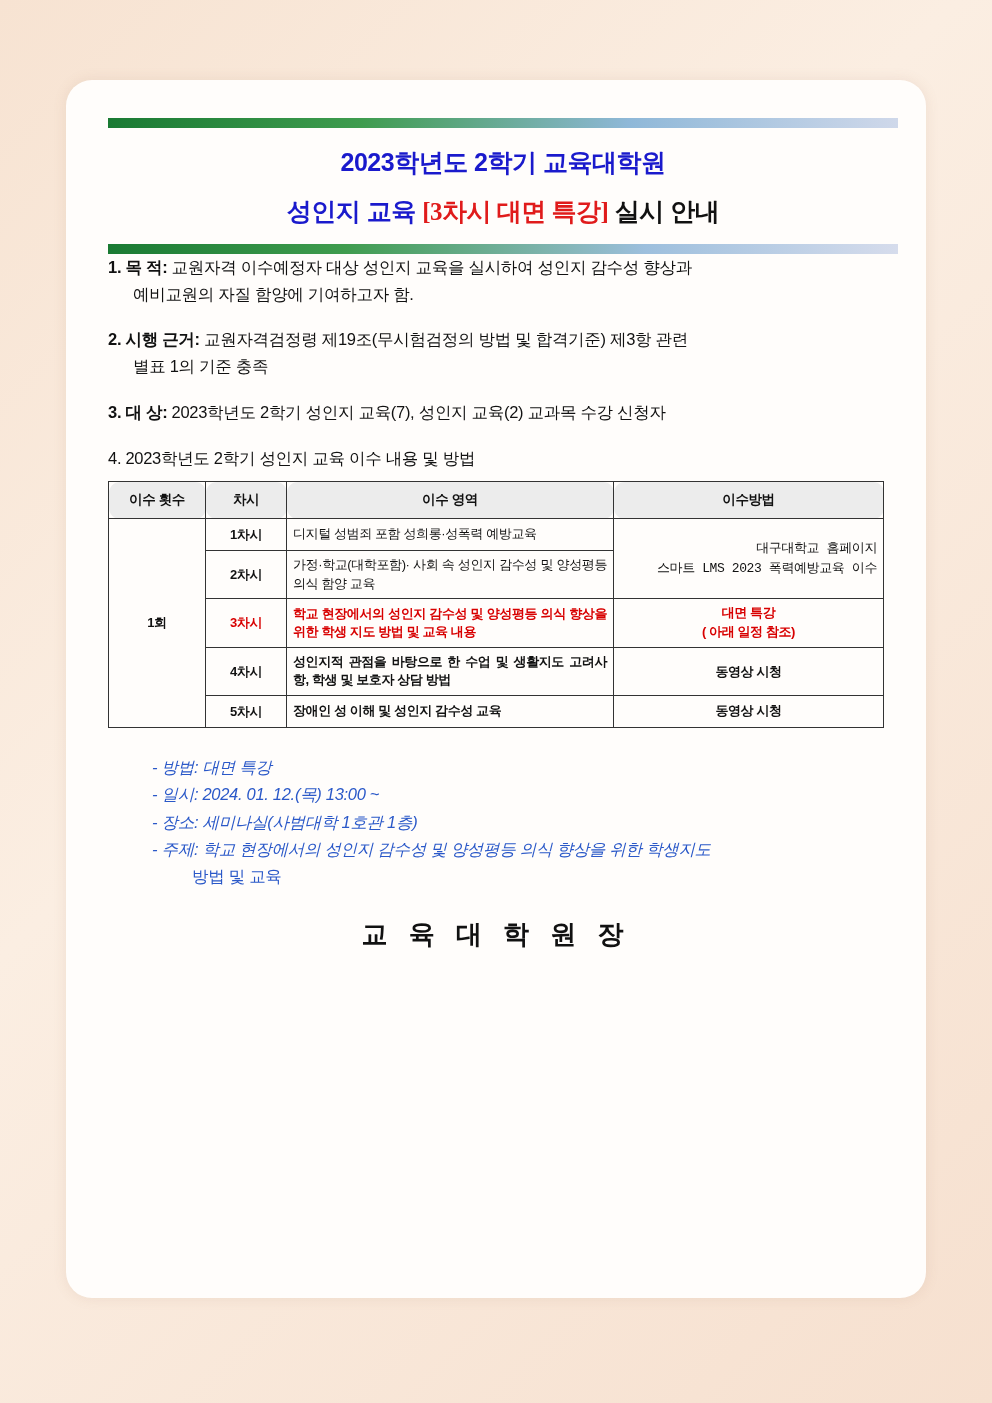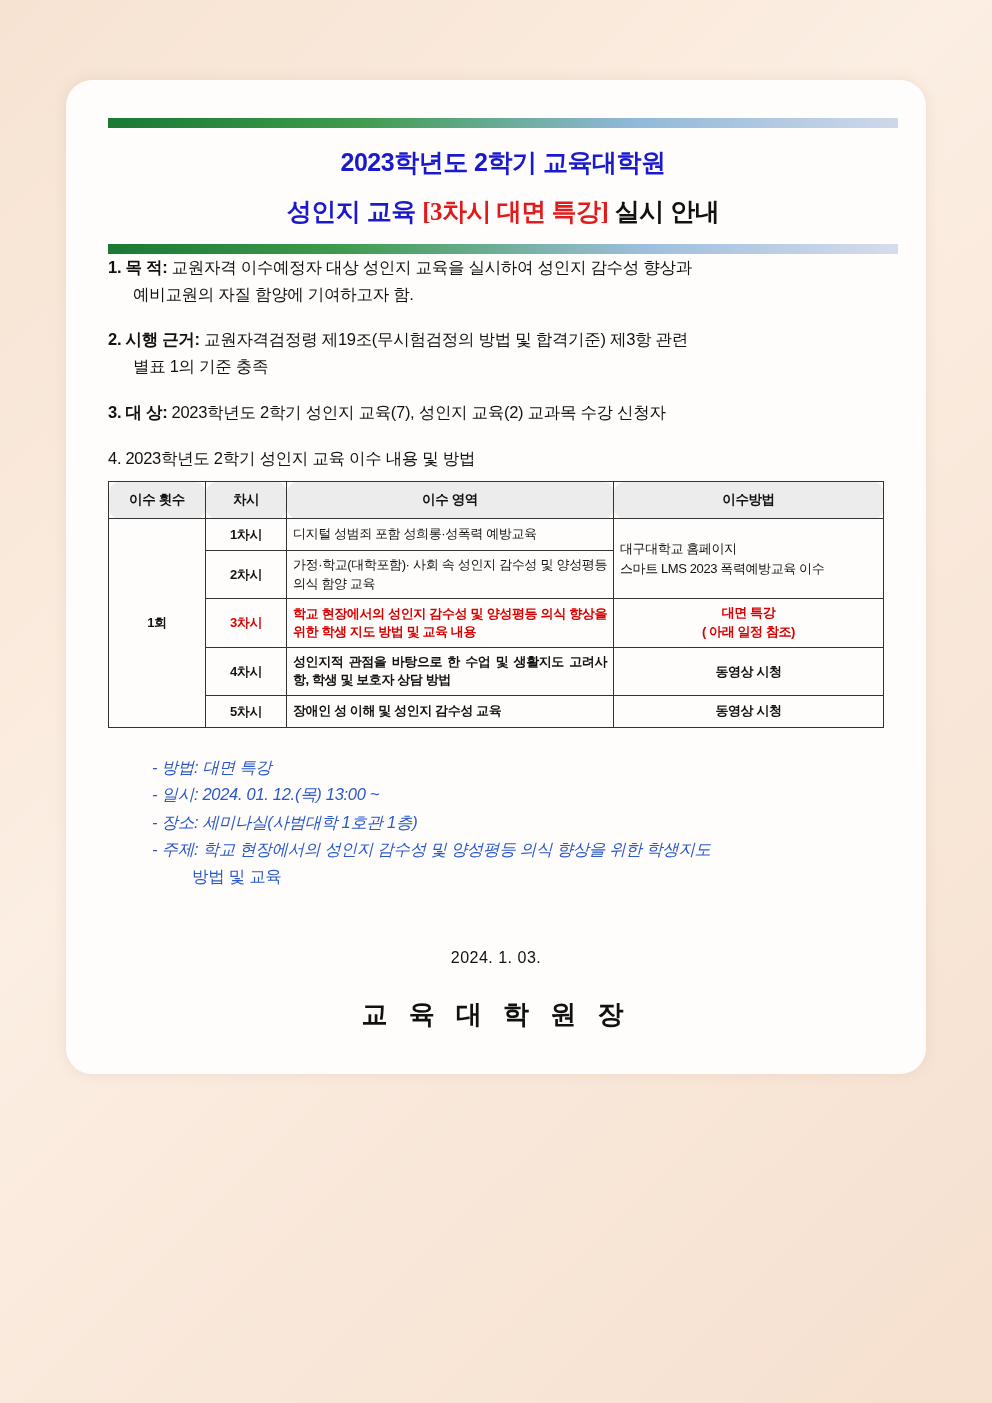--- a/index.html
+++ b/index.html
@@ -11,21 +11,21 @@
     height: 1403px;
     background: linear-gradient(135deg, #f7e3d2 0%, #fbeee2 40%, #f6e0cf 100%);
     font-family: "Liberation Sans", sans-serif;
     overflow: hidden;
   }
   .page {
     position: absolute;
     left: 66px;
     top: 80px;
     width: 860px;
-    height: 994px;
+    height: 1218px;
     background: #fffdfb;
     border-radius: 26px;
     box-shadow: 0 0 14px rgba(150,110,80,0.12);
     box-sizing: border-box;
     padding: 38px 42px 0 42px;
   }
   
   .hdr-bar {
     height: 10px;
     margin: 0 auto;
@@ -123,23 +123,24 @@
     color: #d80000;
     font-weight: bold;
     text-align: center;
     line-height: 1.45;
   }
   td.method {
     text-align: center;
     line-height: 1.5;
   }
   td.methodl {
-    text-align: left;
+    text-align: right;
     line-height: 1.55;
     padding-left: 12px;
+    font-family: Liberation Mono, monospace;
   }
   
   .note {
     margin-top: 26px;
     font-size: 16.5px;
     line-height: 1.65;
     letter-spacing: -0.3px;
   }
   .note .l2 {
     display: block;
@@ -253,17 +254,16 @@
 
 
     <div class="blue-sec">
       <span class="dash">- 방법: 대면 특강</span>
       <span class="dash">- 일시: 2024. 01. 12.(목) 13:00 ~</span>
       <span class="dash">- 장소: 세미나실(사범대학 1호관 1층)</span>
       <span class="dash">- 주제: 학교 현장에서의 성인지 감수성 및 양성평등 의식 향상을 위한 학생지도</span>
       <span class="cont">방법 및 교육</span>
     </div>
 
-    <div class="date">2024. 1. 03.</div>
     <div class="signer">교 육 대 학 원 장</div>
 
   </div>
 </div>
 
 </body></html>

